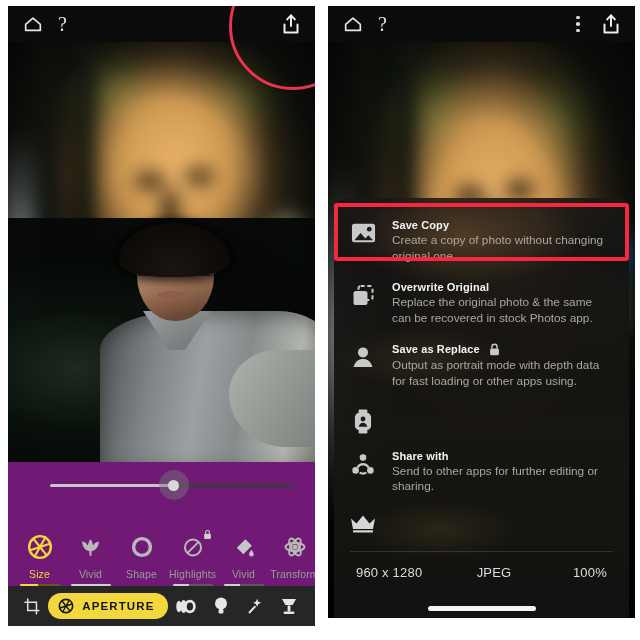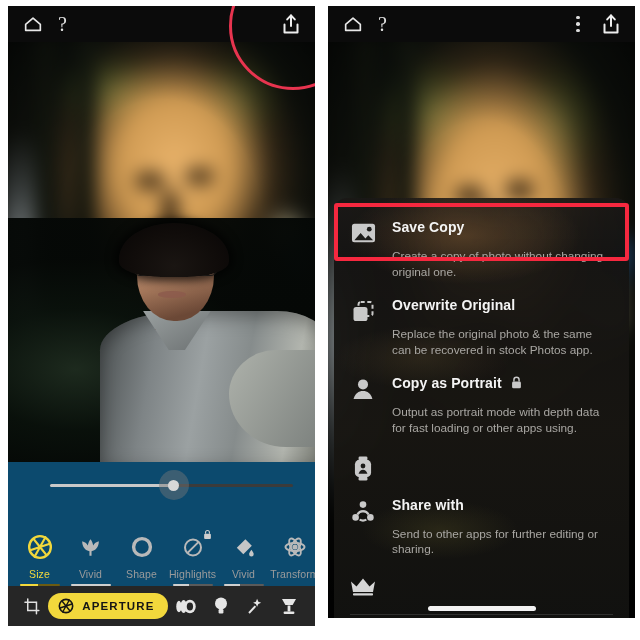--- a/index.html
+++ b/index.html
@@ -136,21 +136,21 @@
     position: absolute;
     width: 128px; height: 128px;
     border: 3.5px solid #e8344f;
     border-radius: 50%;
     right: -42px; top: -44px;
     z-index: 8;
     pointer-events: none;
   }
 
   
-  .controls { position:absolute; left:0; right:0; top:456px; bottom:0; background:#0c4a6e; }
+  .controls { position:absolute; left:0; right:0; top:456px; bottom:0; background:#701a75; }
   .slider-wrap { position:relative; height:46px; }
   .slider-track {
     position:absolute; left:42px; right:22px; top:22px; height:3px;
     background:#3b3b3b; border-radius:2px;
   }
   .slider-fill { position:absolute; left:0; width:51%; top:0; height:3px; background:#c9c9c9; border-radius:2px; }
   .slider-knob {
     position:absolute; left:calc(51% - 15px); top:-14px;
     width:30px; height:30px; border-radius:50%;
     background:rgba(120,120,120,0.45);
@@ -204,22 +204,22 @@
       radial-gradient(ellipse 34% 9%  at 36% 79%, rgba(160,150,60,0.15) 0%, rgba(0,0,0,0) 78%);
   }
   .menu { position:relative; padding: 14px 0 0; }
   .menu-item {
     display:flex; gap:14px; padding: 7px 16px 9px 14px;
     position:relative;
   }
   .mi-icon { width:30px; flex:none; display:flex; align-items:flex-start; justify-content:center; padding-top:3px; }
   .mi-text { flex:1 1 auto; min-width:0; }
   .mi-title-row { display:flex; align-items:center; gap:9px; }
-  .mi-title { font-size:14px; font-weight:bold; color:#f4f4f4; letter-spacing:.1px; }
-  .mi-sub { font-size:11.8px; color:#a9a7a3; line-height:1.35; margin-top:14px; max-width:236px; }
+  .mi-title { font-size:11px; font-weight:bold; color:#f4f4f4; letter-spacing:.1px; }
+  .mi-sub { font-size:11.8px; color:#a9a7a3; line-height:1.35; margin-top:2px; max-width:236px; }
   .highlight-box {
     position:absolute; left:6px; right:6px; top:197px; height:58px;
     border: 4px solid #f6283f; border-radius:3px; z-index:9; pointer-events:none;
   }
   .sheet-divider { height:1px; background:rgba(255,255,255,0.13); margin: 8px 16px 0; }
   .meta-row {
     display:flex; align-items:center; padding: 13px 22px 0;
     font-size:13px; color:#dcdcdc; letter-spacing:.2px;
   }
   .meta-row .m1 { flex:0 0 34%; }
@@ -505,21 +505,21 @@
 
         <div class="menu-item">
           <span class="mi-icon">
             <svg width="24" height="23" viewBox="0 0 24 23" fill="#c9c9c9">
               <circle cx="12" cy="6.4" r="5"></circle>
               <path d="M2.6 21 c1.4 -5.4 5 -8 9.4 -8 s8 2.6 9.4 8 Z"></path>
             </svg>
           </span>
           <span class="mi-text">
             <span class="mi-title-row">
-              <span class="mi-title">Copy as Portrait</span>
+              <span class="mi-title">Save as Replace</span>
               <svg width="11" height="13" viewBox="0 0 12 14" fill="#c9c9c9">
                 <rect x="1.2" y="6" width="9.6" height="7.4" rx="1.5"></rect>
                 <path d="M3.2 6 V4 a2.8 2.8 0 0 1 5.6 0 V6" fill="none" stroke="#c9c9c9" stroke-width="1.6"></path>
               </svg>
             </span>
             <span class="mi-sub" style="display:block">Output as portrait mode with depth data for fast loading or other apps using.</span>
           </span>
         </div>
 
         <div class="menu-item">

